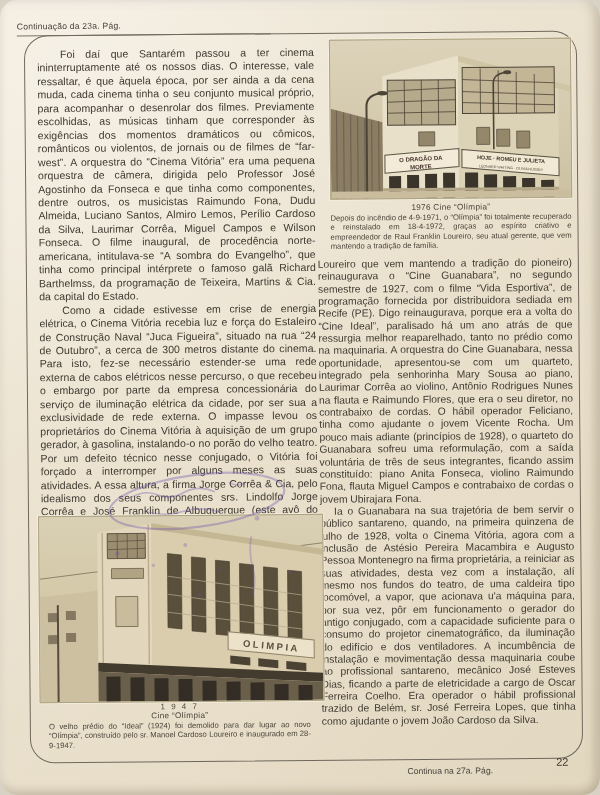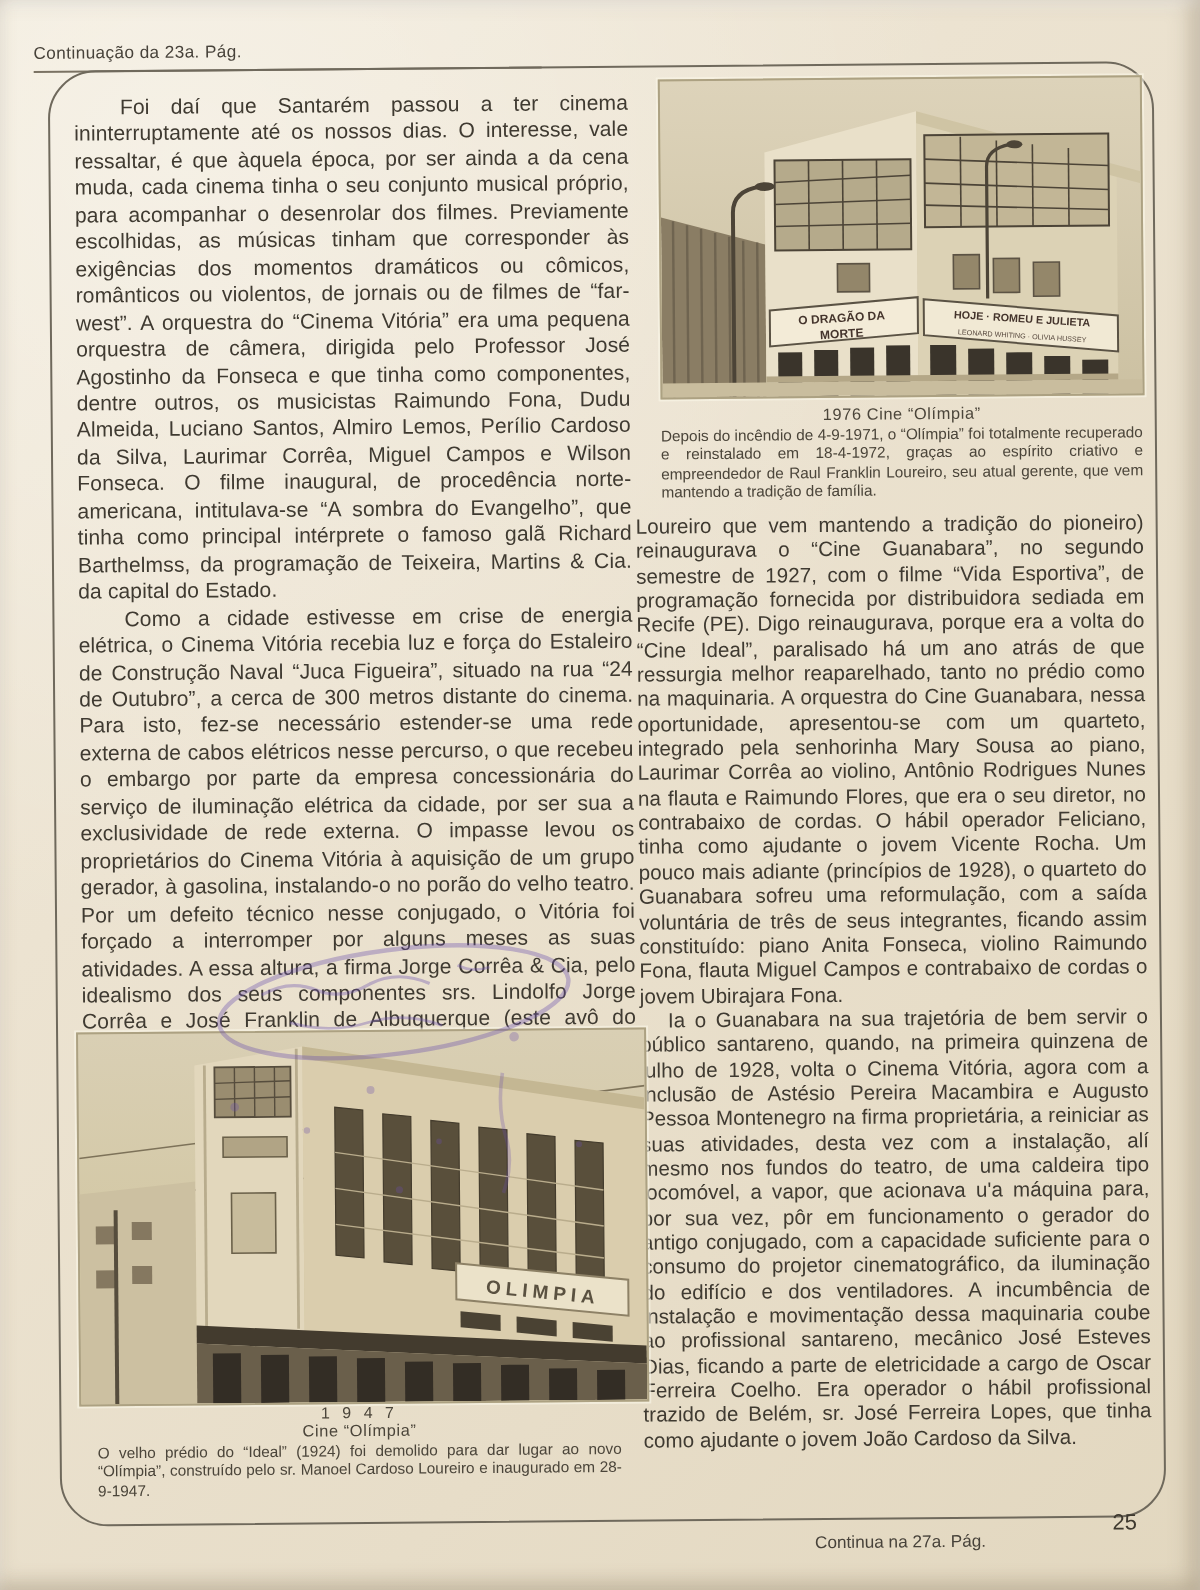--- a/index.html
+++ b/index.html
@@ -4,20 +4,21 @@
 <style>
   html,body{margin:0;padding:0;background:#d8d2c4;}
   .sheet{
     position:relative;width:600px;height:795px;overflow:hidden;
     background:
       radial-gradient(circle at 15% 10%, rgba(255,255,255,.35), rgba(255,255,255,0) 45%),
       linear-gradient(135deg,#f2ebdb 0%,#ece3d1 35%,#e7ddc8 70%,#e2d7bf 100%);
     font-family:"Liberation Sans", sans-serif;
     color:#3f3a31;
     box-shadow: inset -6px 0 10px rgba(120,105,80,.25), inset 0 -5px 9px rgba(120,105,80,.18), inset 0 3px 6px rgba(255,255,255,.5);
+    border-radius: 17px;
   }
   .tilt{position:absolute;inset:0;transform:rotate(-0.5deg);transform-origin:50% 50%;}
   .cont-top{
     position:absolute;left:20px;top:19px;font-size:8.6px;color:#47423a;letter-spacing:.2px;
     border-bottom:1px solid #7a7263;padding:0 150px 4px 0;
   }
   .frame{
     position:absolute;left:27px;top:33px;width:551px;height:726px;
     border:1px solid #6f695c;border-radius:24px;
   }
@@ -256,16 +257,16 @@
         <circle cx="106" cy="92" r="2"></circle>
           <circle cx="140" cy="118" r="1.4"></circle>
         <circle cx="178" cy="66" r="2.4"></circle>
           <circle cx="120" cy="142" r="1.8"></circle>
         <circle cx="210" cy="120" r="1.5"></circle>
       </g>
       <path d="M172,84 q-3,18 2,34 q3,12 -2,26" stroke="#6a4fae" stroke-width="1.8" fill="none" opacity="0.32"></path>
     </svg>
 
     <div class="cont-bottom">Continua na 27a. Pág.</div>
-    <div class="page-num">25</div>
+    <div class="page-num">22</div>
 
   </div>
 </div>
 
 </body></html>

